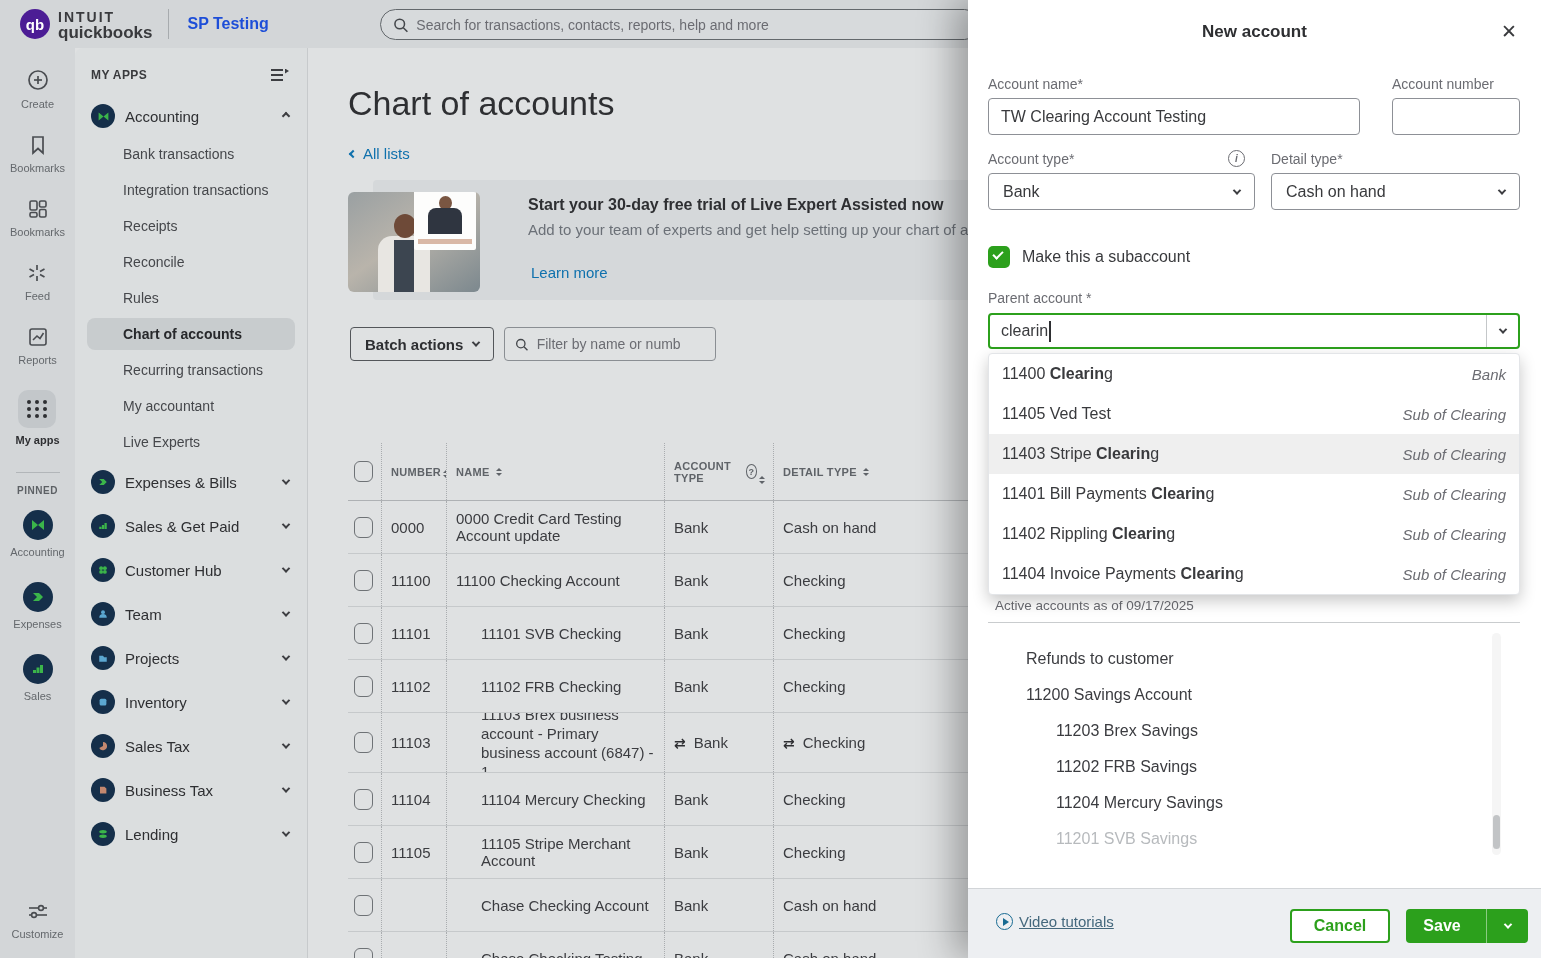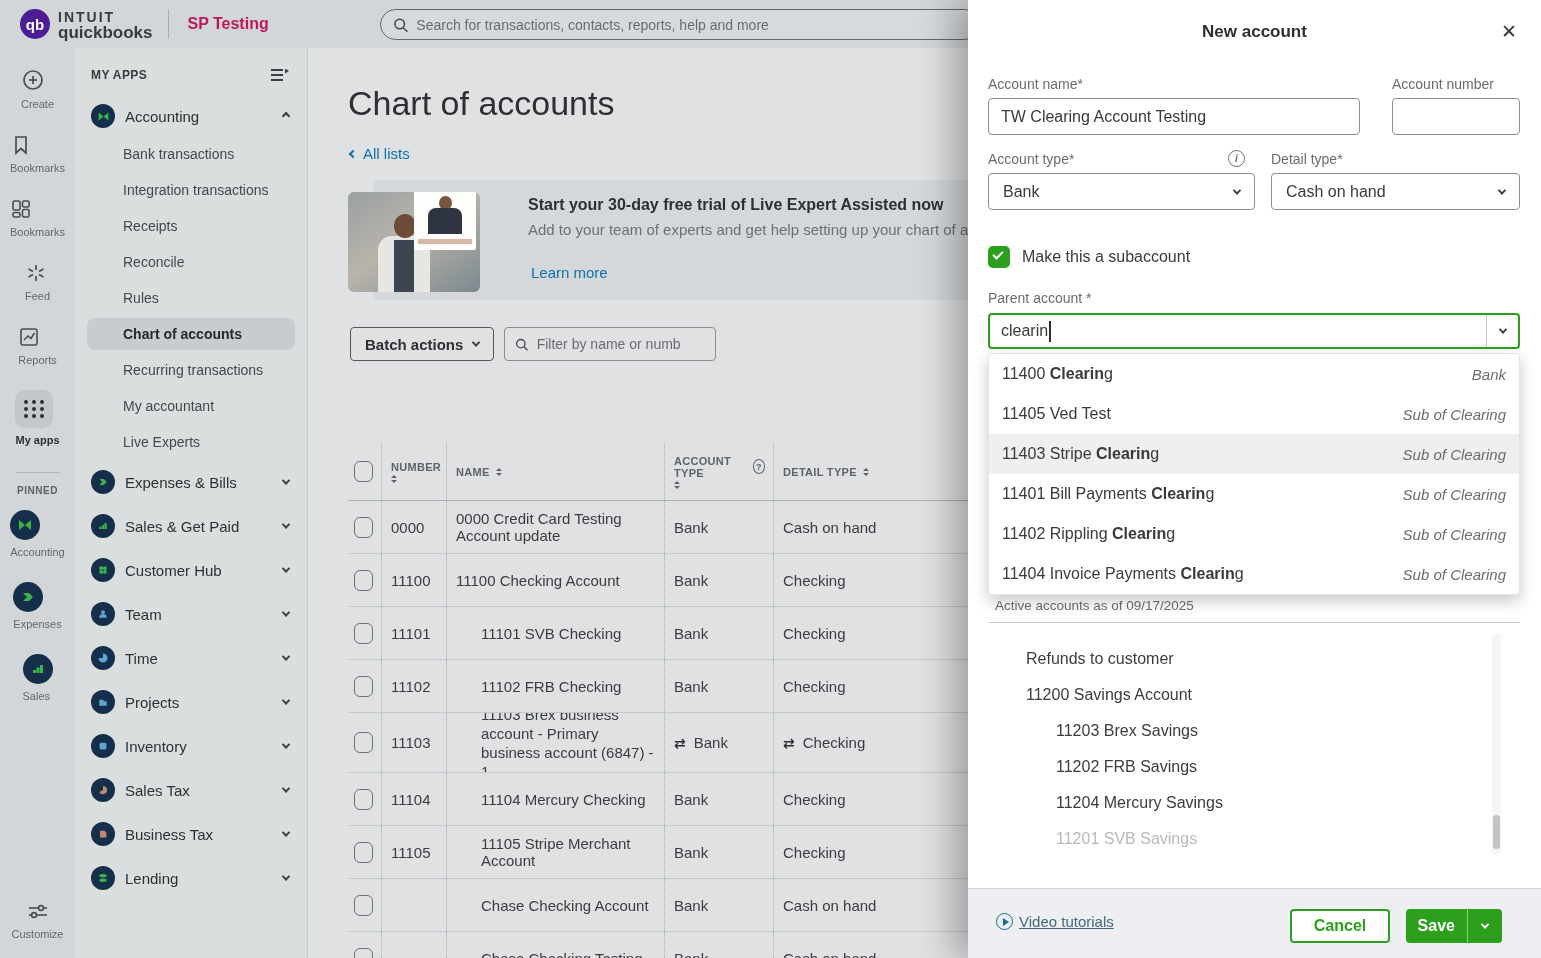--- a/index.html
+++ b/index.html
@@ -8,27 +8,27 @@
     position:relative; width:1541px; height:958px; overflow:hidden;
     background:#dfe1e2; font-family:"Liberation Sans", sans-serif; color:#393a3d;
   }
   
   .topbar { position:absolute; left:0; top:0; width:1541px; height:48px; background:#d3d6d8; display:flex; align-items:center; }
   .brand { display:flex; align-items:center; gap:8px; padding-left:20px; cursor:pointer; }
   .qb-badge { width:30px; height:30px; border-radius:50%; background:#4c1d95; color:#fff; font-weight:bold; font-size:15px; display:flex; align-items:center; justify-content:center; }
   .brand-text .t1 { font-size:14px; font-weight:bold; letter-spacing:2px; color:#393a3d; }
   .brand-text .t2 { font-size:17px; font-weight:bold; color:#393a3d; line-height:15px; }
   .top-divider { width:1px; height:30px; background:#a7abae; margin:0 18px 0 16px; }
-  .company { font-size:16px; font-weight:bold; color:#be185d;text-align:center; }
+  .company { font-size:16px; font-weight:bold; color:#1d4ed8;text-align:center; }
   .search-pill { position:absolute; left:380px; top:9px; width:600px; height:31px; border:1px solid #63686c; border-radius:16px; background:#d7dadc; display:flex; align-items:center; padding:0 12px; gap:8px; }
   .search-pill input { border:none; outline:none; background:transparent; font-size:14px; color:#393a3d; width:100%; font-family:inherit; }
   .search-pill input::placeholder { color:#6b6c72; }
   
   .leftnav { position:absolute; left:0; top:48px; width:75px; bottom:0; background:#d3d6d8; display:flex; flex-direction:column; align-items:center; padding-top:20px; }
-  .rail-item { display:flex; flex-direction:column; align-items:flex-start; gap:6px; margin-bottom:24px; cursor:pointer; }
+  .rail-item { display:flex; flex-direction:column; align-items:center; gap:6px; margin-bottom:24px; cursor:pointer; }
   .rail-item .lbl { font-size:11px; color:#64686c; }
   .rail-item.active .lbl { color:#2e2f32; font-weight:bold; }
   .rail-tile { width:38px; height:38px; border-radius:10px; display:flex; align-items:center; justify-content:center; }
   .rail-item.active .rail-tile { background:#c3c7ca; }
   .dots3 { display:grid; grid-template-columns:repeat(3,5px); grid-gap:3px; }
   .dots3 i { width:4px; height:4px; border-radius:50%; background:#2e2f32; }
   .rail-sep { width:44px; height:1px; background:#b2b6b9; margin:2px 0 12px; }
   .pinned-lbl { font-size:10px; font-weight:bold; color:#5d6165; letter-spacing:.5px; margin-bottom:14px; }
   .navy-circle { width:30px; height:30px; border-radius:50%; background:#152f4a; display:flex; align-items:center; justify-content:center; }
   .navy-circle.sm { width:24px; height:24px; }
@@ -79,21 +79,21 @@
   .coa-table { position:absolute; left:40px; top:395px; right:-400px; bottom:-80px; }
   .trow { display:grid; grid-template-columns:33px 65px 218px 109px 1fr; align-items:center; border-bottom:1px solid #c6c9cb; }
   .trow.head { height:58px; border-bottom:1px solid #aeb1b4; }
   .trow.body-row { height:53px; }
   .trow.body-row.tall { height:60px; }
   .cell { height:100%; display:flex; align-items:center; font-size:15px; color:#3b3c40; padding-right:8px; overflow:hidden; }
   .cell.cb { justify-content:flex-start; padding-left:6px; }
   .cell.sep { border-left:1px dotted #a9acaf; padding-left:9px; }
   .cell .ind1 { padding-left:25px; }
   .hcell { font-size:11px; font-weight:bold; color:#5f6368; letter-spacing:.3px; display:flex; align-items:center; gap:6px; }
-  .hcell.col { flex-direction:column; align-items:flex-start; justify-content:center; gap:2px; }
+  .hcell.col { flex-direction:row; align-items:flex-end; justify-content:center; gap:2px; }
   .sort { display:inline-flex; flex-direction:column; align-items:center; gap:2px; }
   .sort i { width:0; height:0; border:3.5px solid transparent; display:block; }
   .sort i.u { border-bottom-color:#5f6368; border-top-width:0; }
   .sort i.d { border-top-color:#5f6368; border-bottom-width:0; }
   .checkbox { width:21px; height:21px; border:1px solid #6e7276; border-radius:6px; background:transparent; cursor:pointer; }
   .help-ic { width:15px; height:15px; border:1px solid #5f6368; border-radius:50%; font-size:9px; color:#5f6368; display:inline-flex; align-items:center; justify-content:center; font-weight:bold; }
   .sync { font-family:"DejaVu Sans", sans-serif; font-size:14px; font-weight:bold; color:#2e2f32; margin-right:8px; }
   .name2 { line-height:19px; }
   
   .drawer { position:absolute; left:968px; top:0; width:573px; height:958px; background:#ffffff; box-shadow:-14px 0 34px rgba(0,0,0,.3); }
@@ -120,21 +120,21 @@
   .browse-item { position:absolute; font-size:16px; color:#3b3c40; cursor:pointer; white-space:nowrap; }
   .browse-item.faded { color:#b7babd; }
   .vscroll { position:absolute; left:524px; top:633px; width:9px; height:222px; background:#f5f5f5; border-radius:5px; }
   .vthumb { position:absolute; left:525px; top:815px; width:7px; height:34px; background:#c2c4c6; border-radius:4px; cursor:pointer; }
   .drawer-footer { position:absolute; left:0; right:0; bottom:0; height:70px; background:#edeff2; border-top:1px solid #d2d5d8; }
   .video-link { position:absolute; left:28px; top:24px; display:flex; align-items:center; gap:6px; cursor:pointer; }
   .play-ic { width:17px; height:17px; border:1.5px solid #176a92; border-radius:50%; display:flex; align-items:center; justify-content:center; }
   .play-ic i { width:0; height:0; border-top:4px solid transparent; border-bottom:4px solid transparent; border-left:6px solid #176a92; margin-left:2px; }
   .video-link .lbl { font-size:15px; color:#44687d; text-decoration:underline; }
   .btn-cancel { position:absolute; left:322px; top:20px; width:100px; height:34px; border:2px solid #2ca01c; border-radius:4px; background:#fff; color:#2ca01c; font-size:16px; font-weight:bold; display:flex; align-items:center; justify-content:center; cursor:pointer; }
-  .btn-save-wrap { position:absolute; left:438px; top:20px; width:96px; height:34px; border-radius:4px; background:#2ca01c; display:flex; overflow:hidden;justify-content:space-between; }
+  .btn-save-wrap { position:absolute; left:438px; top:20px; width:122px; height:34px; border-radius:4px; background:#2ca01c; display:flex; overflow:hidden;justify-content:space-between; }
   .btn-save { width:72px; height:100%; color:#fff; font-size:16px; font-weight:bold; display:flex; align-items:center; justify-content:center; cursor:pointer; }
   .btn-save-dd { width:42px; height:100%; border-left:1px solid rgba(255,255,255,.45); display:flex; align-items:center; justify-content:center; cursor:pointer; }
   .btn-save-dd .chev { border-color:#fff; }
   svg { display:block; }
 </style>
 </head>
 <body>
 
 <div class="screen">
 
@@ -330,29 +330,20 @@
               <path d="M3 13 a5 5 0 0 1 10 0 Z"></path>
             </g>
           </svg>
         </div>
       <span class="glabel">Team</span>
       <i class="chev down sm"></i>
     </div>
     <div class="section-row">
       <div class="navy-circle sm">
           <svg width="12" height="12" viewBox="0 0 16 16">
-            <path d="M8 2 a6 6 0 1 1 -6 6 h6 Z" fill="#5ba7d1"></path>
-          </svg>
-        </div>
-      <span class="glabel">Time</span>
-      <i class="chev down sm"></i>
-    </div>
-    <div class="section-row">
-      <div class="navy-circle sm">
-          <svg width="12" height="12" viewBox="0 0 16 16">
             <path d="M3 5 h5 l1.5 2 H13 v6 H3 Z" fill="#5ba7d1"></path>
           </svg>
         </div>
       <span class="glabel">Projects</span>
       <i class="chev down sm"></i>
     </div>
     <div class="section-row">
       <div class="navy-circle sm">
           <svg width="12" height="12" viewBox="0 0 16 16">
             <rect x="3.5" y="3.5" width="9" height="9" rx="2" fill="#5ba7d1"></rect>

